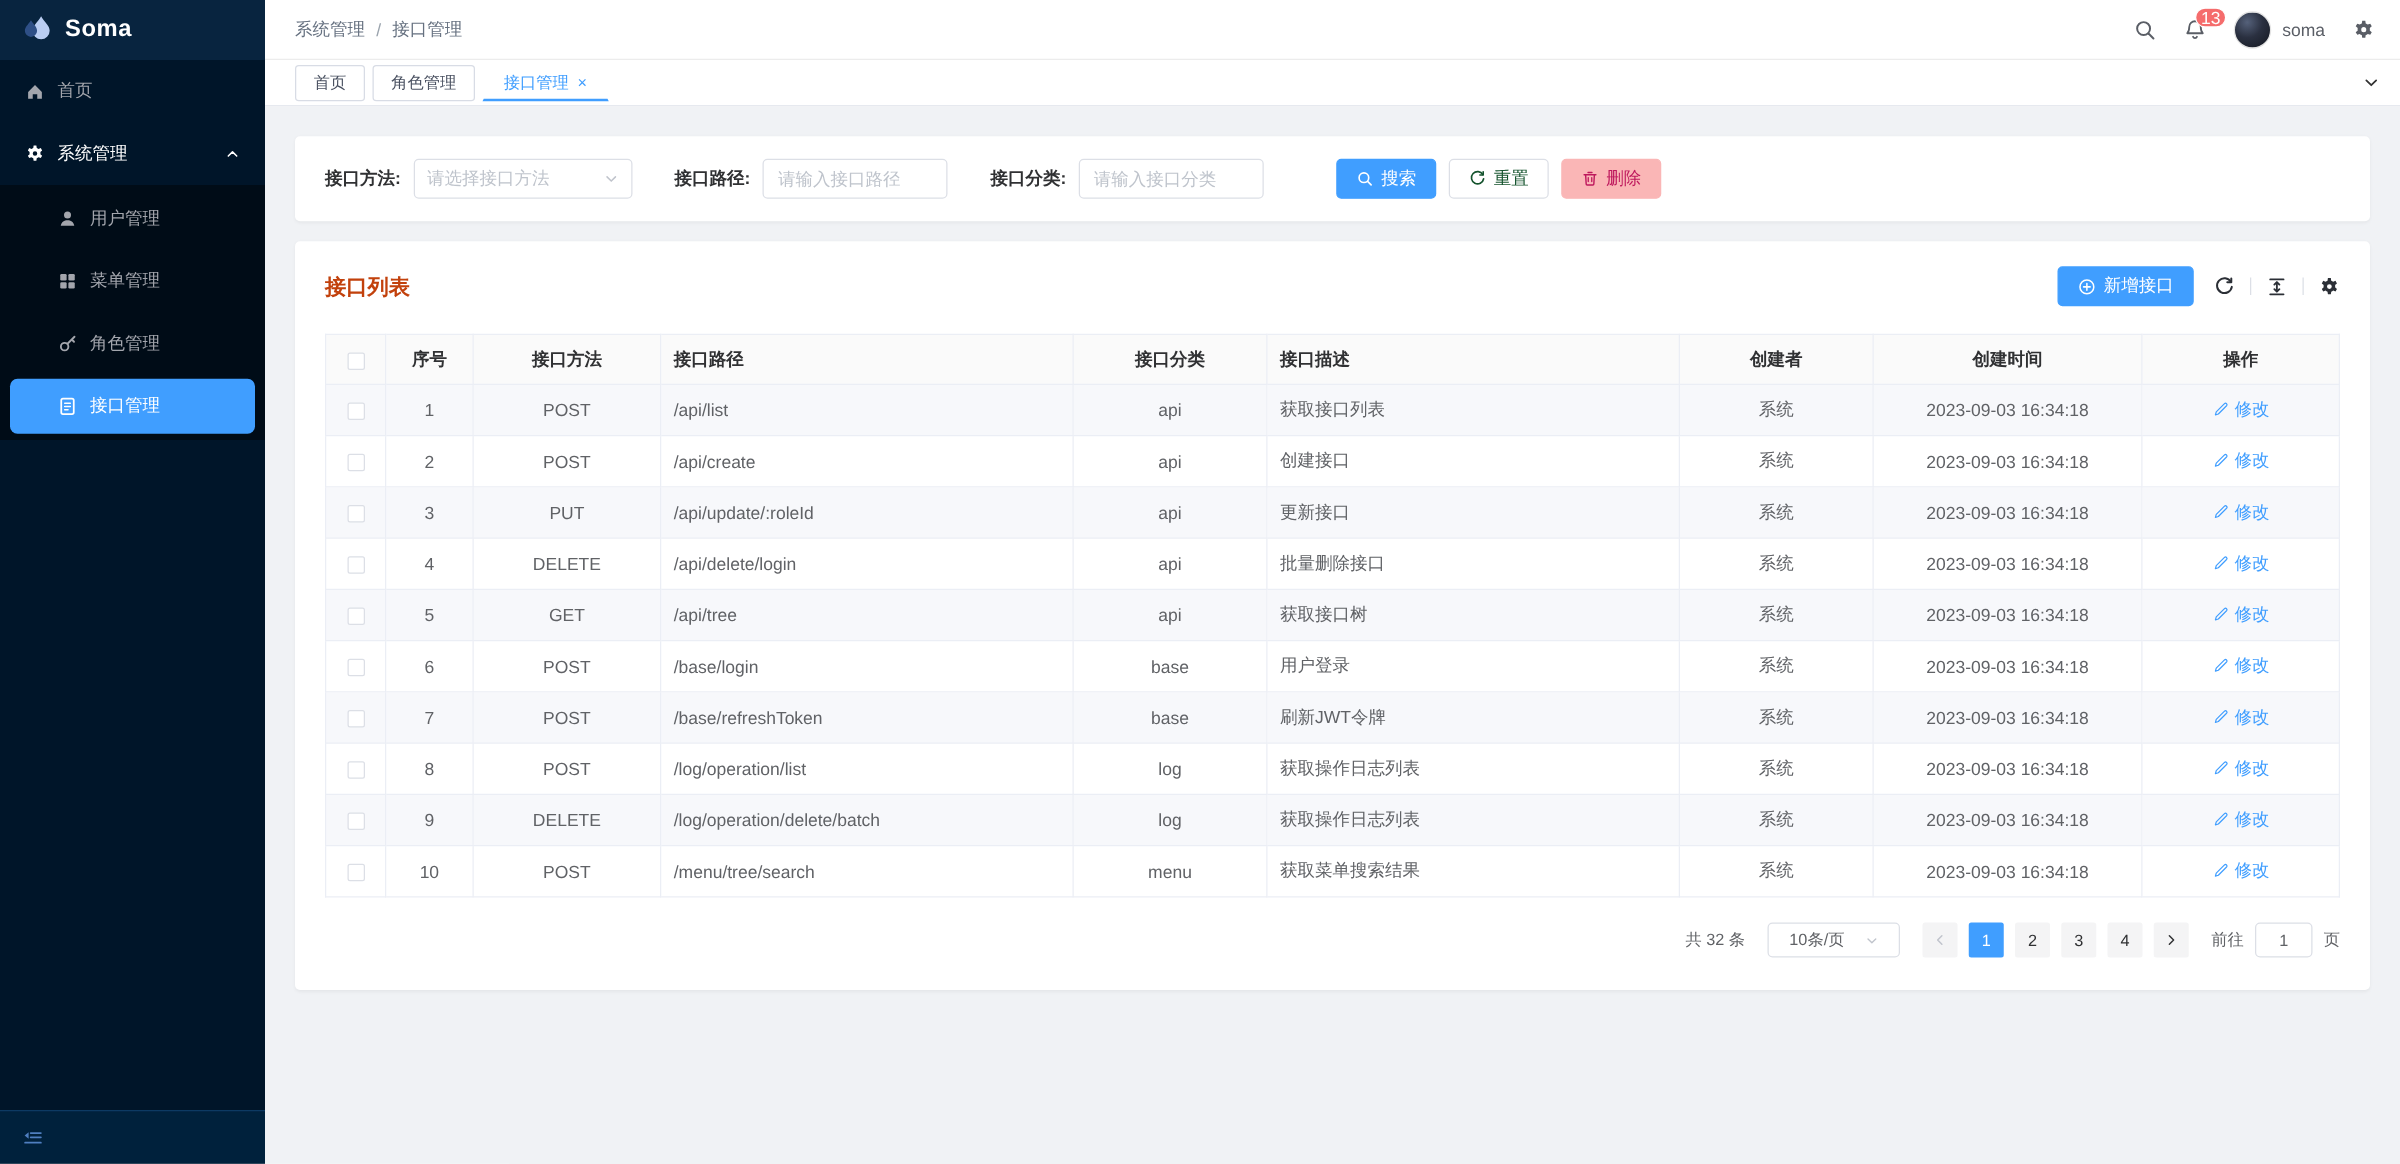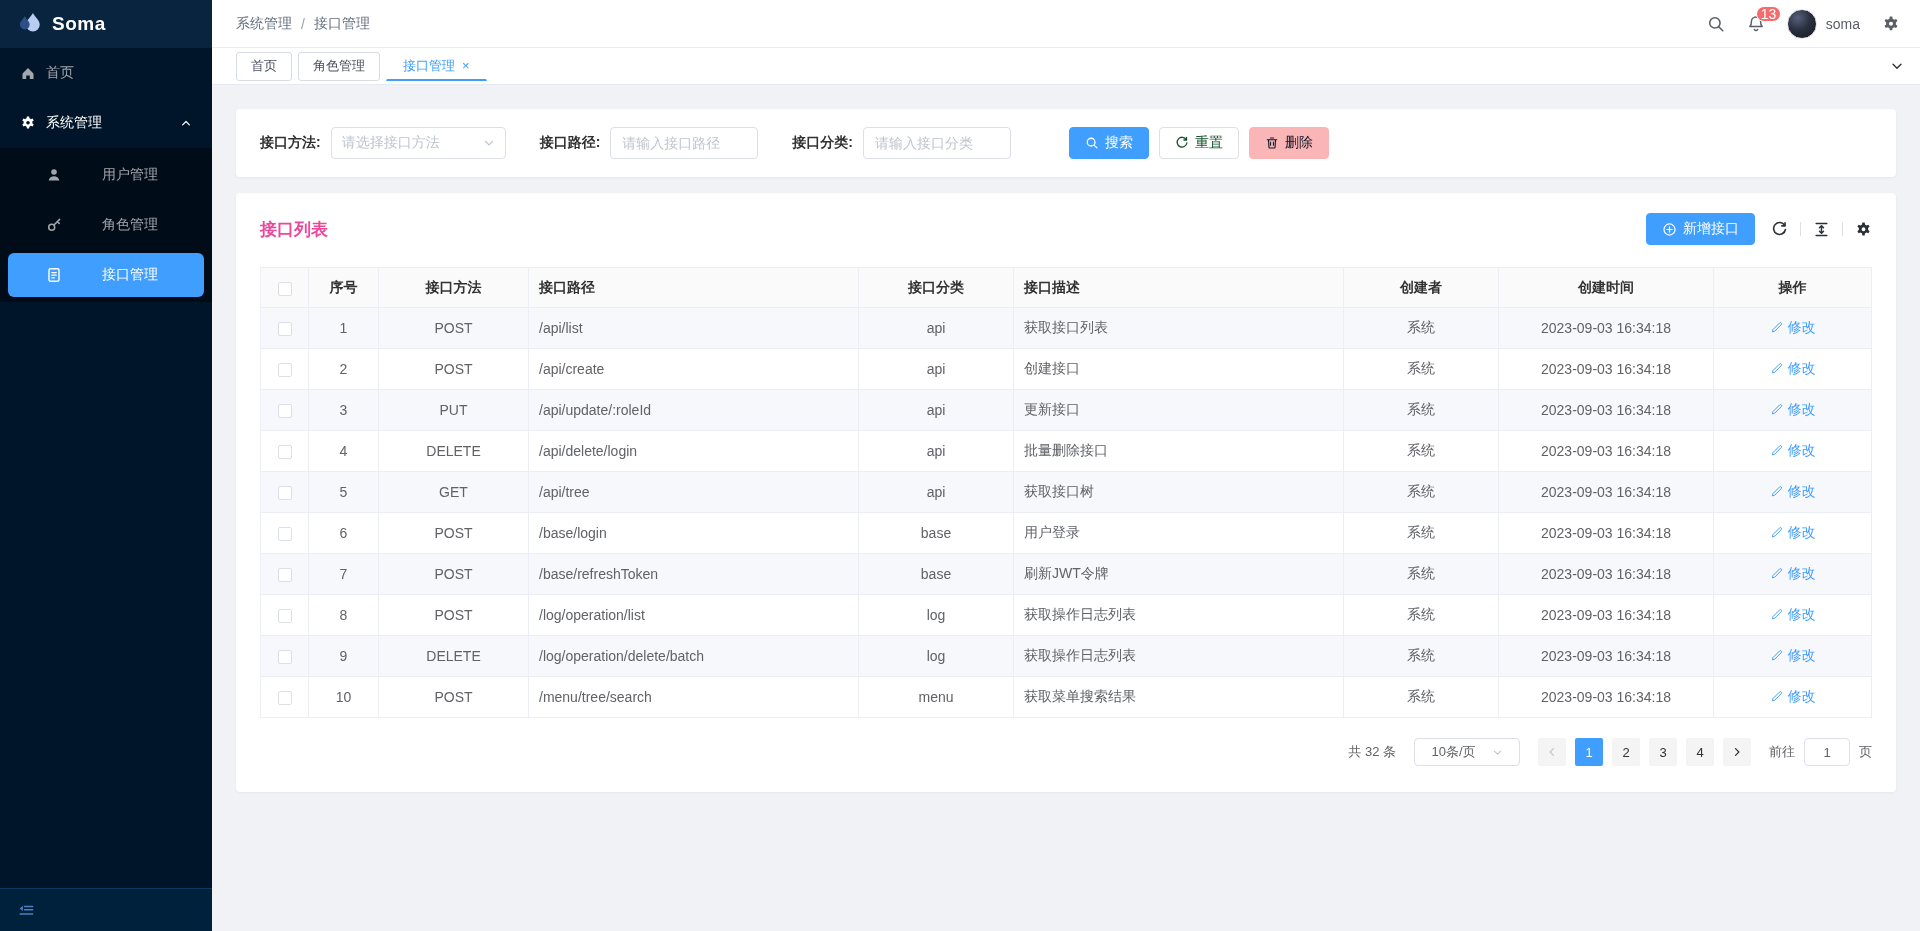--- a/index.html
+++ b/index.html
@@ -10,21 +10,21 @@
   
   .sidebar { width:212px; flex-shrink:0; background:#001529; display:flex; flex-direction:column; }
   .logo { height:48px; background:#08243f; display:flex; align-items:center; padding:0 16px; cursor:pointer; }
   .logo-text { color:#fff; font-size:19px; font-weight:bold; margin-left:10px; letter-spacing:.5px; }
   .menu { flex:1; overflow:hidden; }
   .menu-item { height:50px; display:flex; align-items:center; padding:0 20px; color:#a3a6ad; font-size:14px; cursor:pointer; white-space:nowrap; }
   .menu-item .mi-icon { width:16px; height:16px; margin-right:10px; flex:none; display:flex; }
   .menu-item.open { color:#ffffff; }
   .menu-item .chev { margin-left:auto; display:flex; }
   .submenu { background:#000c17; padding:2px 0; }
-  .submenu .menu-item { padding-left:46px;gap:30px; }
+  .submenu .menu-item { padding-left:46px; }
   .submenu .menu-item.active { background:#409eff; color:#fff; margin:3px 8px; padding-left:38px; height:44px; border-radius:6px; }
   .sidebar-footer { margin-top:auto; height:43px; background:#00213c; border-top:1px solid #0d3a63; display:flex; align-items:center; padding:0 18px; cursor:pointer; }
 
   
   .main { flex:1; min-width:0; display:flex; flex-direction:column; background:#f0f2f5; }
   .topbar { height:48px; background:#fff; border-bottom:1px solid #ececec; display:flex; align-items:center; padding:0 20px 0 24px; flex:none; }
   .breadcrumb { display:flex; align-items:center; gap:9px; font-size:14px; color:#667180; }
   .breadcrumb .sep { color:#9aa3ad; }
   .topbar-right { margin-left:auto; display:flex; align-items:center; gap:22px; color:#5a5e66; }
   .icon-btn { display:flex; cursor:pointer; color:#5a5e66; }
@@ -48,27 +48,27 @@
   .search-card { padding:18px 24px; display:flex; align-items:center; margin-bottom:16px; }
   .form-item { display:flex; align-items:center; margin-right:34px; }
   .form-label { font-weight:bold; font-size:14px; color:#303133; margin-right:10px; white-space:nowrap; }
   .select { width:175px; height:32px; border:1px solid #dcdfe6; border-radius:4px; background:#fff; display:flex; align-items:center; justify-content:space-between; padding:0 10px; cursor:pointer; }
   .select .sel-text { font-size:14px; color:#bfc4cc; }
   .text-input { width:148px; height:32px; border:1px solid #dcdfe6; border-radius:4px; padding:0 11px; font-size:14px; color:#606266; outline:none; font-family:inherit; }
   .text-input::placeholder { color:#bfc4cc; }
   .btn { height:32px; border-radius:4px; font-size:14px; display:inline-flex; align-items:center; gap:6px; padding:0 15px; border:1px solid transparent; cursor:pointer; font-family:inherit; }
   .btn-primary { background:#409eff; border-color:#409eff; color:#fff; }
   .btn-plain { background:#fff; border-color:#dcdfe6; color:#14532d; }
-  .btn-danger-disabled { background:#fab6b6; border-color:#fab6b6; color:#0f172a; cursor:not-allowed; }
+  .btn-danger-disabled { background:#fab6b6; border-color:#fab6b6; color:#be185d; cursor:not-allowed; }
   .btn + .btn { margin-left:10px; }
   .btn-group { margin-left:24px; display:flex; align-items:center; }
 
   .table-card { padding:20px 24px 26px; }
   .table-card-header { display:flex; align-items:center; margin-bottom:22px; }
-  .table-title { font-size:17px; font-weight:bold; color:#ec4899; }
+  .table-title { font-size:17px; font-weight:bold; color:#c2410c; }
   .table-actions { margin-left:auto; display:flex; align-items:center; }
   .divider { width:1px; height:14px; background:#dcdfe6; margin:0 12px; }
   .tool-icon { color:#2b2f36; cursor:pointer; display:flex; }
   .tool-icon:first-of-type { margin-left:16px; }
 
   table { width:100%; border-collapse:collapse; table-layout:fixed; font-size:14px; }
   thead th { background:#fafafa; font-weight:bold; color:#303133; height:40px; border:1px solid #ebeef5; padding:0 10px; }
   tbody td { height:41px; border:1px solid #ebeef5; color:#606266; padding:0 10px; background:#fff; overflow:hidden; white-space:nowrap; text-overflow:ellipsis; }
   tbody tr:nth-child(odd) td { background:#f7f8fb; }
   th.c, td.c { text-align:center; }
@@ -129,20 +129,31 @@
 
       <div class="submenu">
         <div class="menu-item">
           <span class="mi-icon">
             <svg width="16" height="16" viewBox="0 0 16 16">
                 <circle cx="8" cy="5" r="2.8" fill="currentColor"></circle>
                 <path d="M2.6 13.6c.5-3 2.9-4.4 5.4-4.4s4.9 1.4 5.4 4.4z" fill="currentColor"></path>
               </svg>
           </span>
           <span>用户管理</span>
+        </div>
+        <div class="menu-item">
+          <span class="mi-icon">
+            <svg width="16" height="16" viewBox="0 0 16 16">
+                <rect x="2.2" y="2.2" width="5.1" height="5.1" rx="1" fill="currentColor"></rect>
+                <rect x="8.7" y="2.2" width="5.1" height="5.1" rx="1" fill="currentColor"></rect>
+                <rect x="2.2" y="8.7" width="5.1" height="5.1" rx="1" fill="currentColor"></rect>
+                <rect x="8.7" y="8.7" width="5.1" height="5.1" rx="1" fill="currentColor"></rect>
+              </svg>
+          </span>
+          <span>菜单管理</span>
         </div>
         <div class="menu-item">
           <span class="mi-icon">
             <svg width="16" height="16" viewBox="0 0 16 16">
                 <circle cx="5.7" cy="10.3" r="3" fill="none" stroke="currentColor" stroke-width="1.5"></circle>
                 <path d="M8 8 13.6 2.4M11.4 4.6l1.8 1.8" fill="none" stroke="currentColor" stroke-width="1.5" stroke-linecap="round"></path>
               </svg>
           </span>
           <span>角色管理</span>
         </div>

